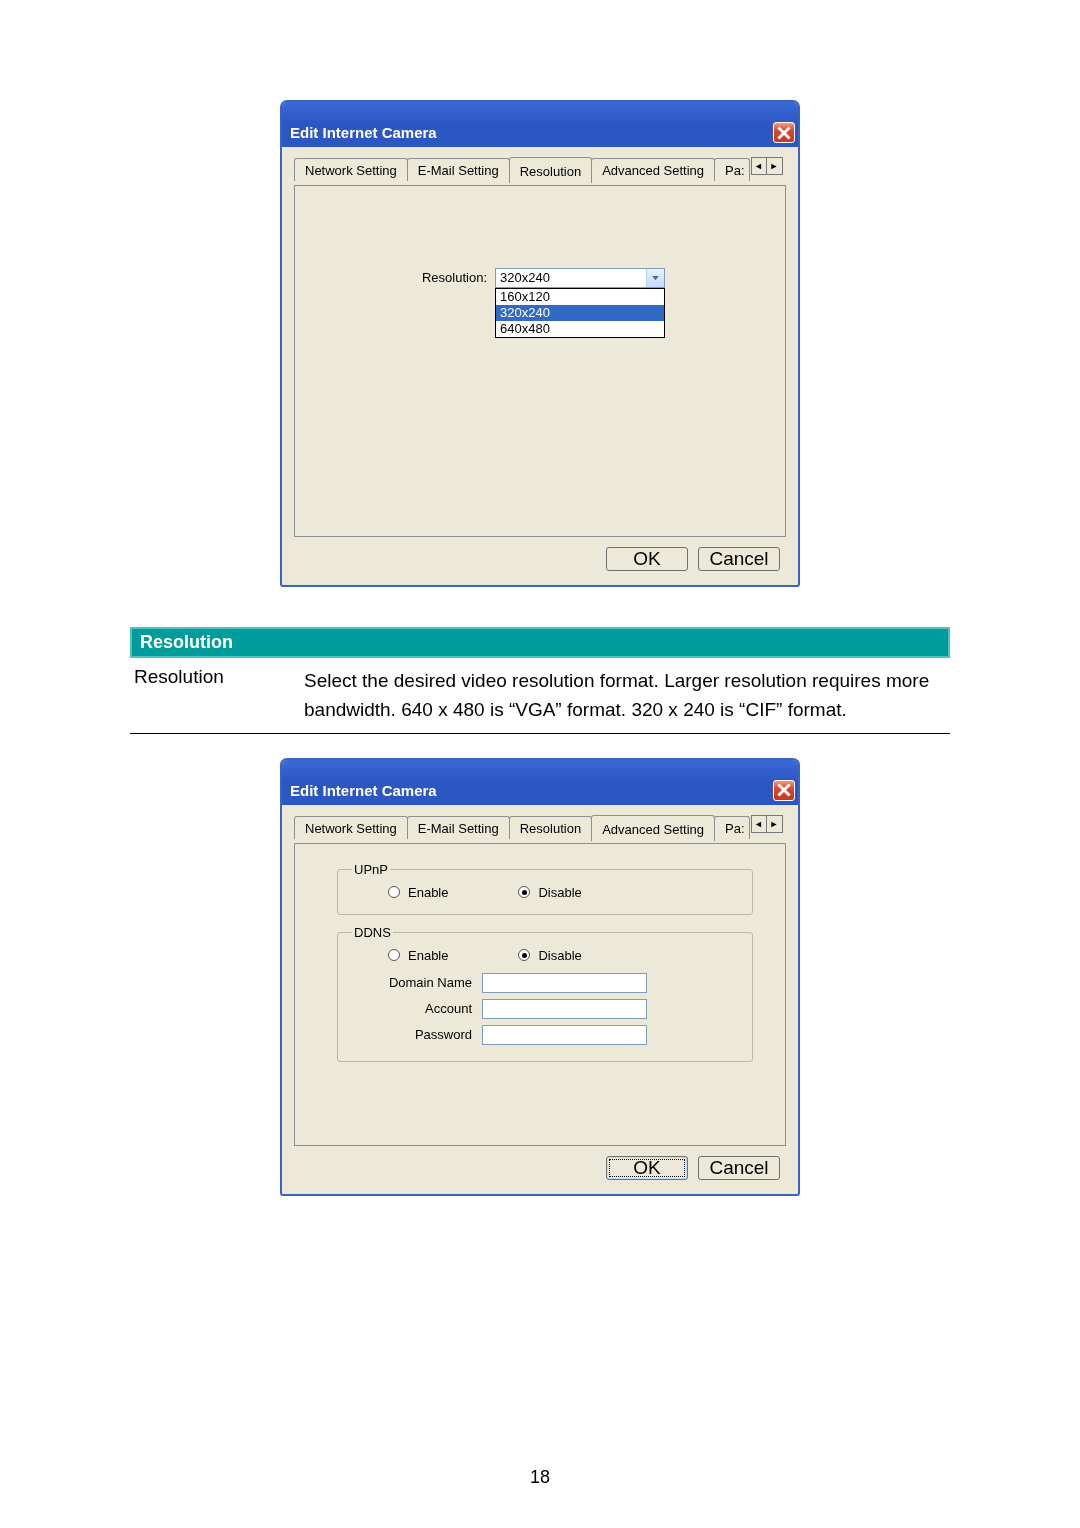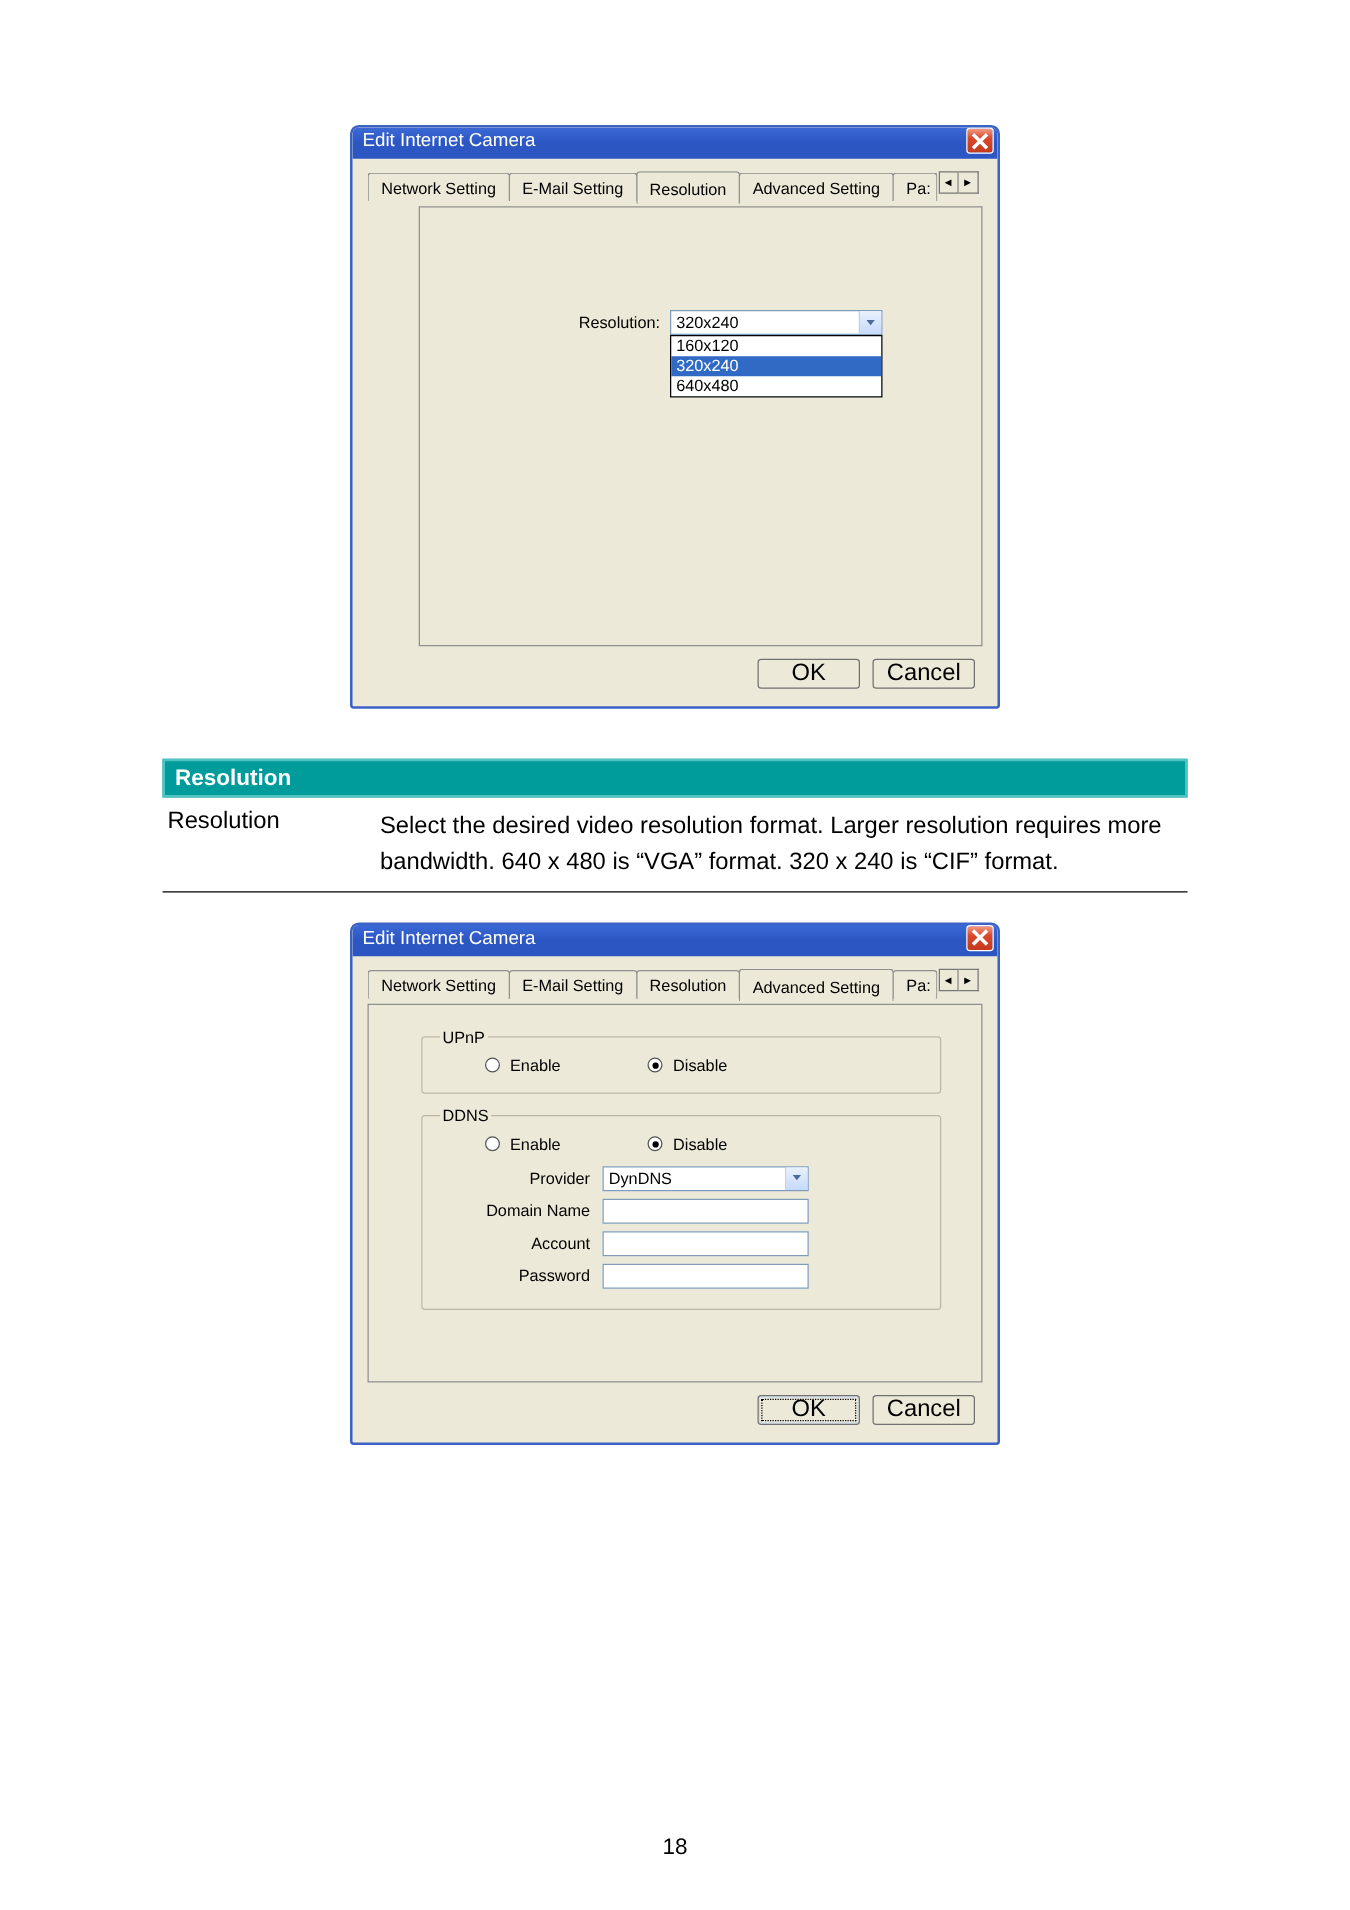--- a/index.html
+++ b/index.html
@@ -23,24 +23,24 @@
     border: 2px solid #3b63c6;
     border-radius: 7px 7px 3px 3px;
     background: #ece9d8;
     margin: 0 auto 40px auto;
     overflow: hidden;
   }
   .titlebar {
     display: flex;
     align-items: center;
     justify-content: space-between;
-    padding: 0 3px 4px 8px;
+    padding: 20px 3px 4px 8px;
     background: linear-gradient(#3a69d6, #2c56c2 50%, #2c56c2);
     color: #fff;
-    font-weight: normal;
+    font-weight: bold;
     font-size: 15px;
     height: 21px;
   }
   .close-btn {
     width: 22px;
     height: 21px;
     background: linear-gradient(#f39b84, #d9472b 40%, #c33a1f);
     border: 1px solid #fff;
     border-radius: 3px;
     display: flex;
@@ -102,21 +102,21 @@
   .spin-btn + .spin-btn { border-left: none; }
 
   .tab-page {
     border: 1px solid #8f8f8f;
     background: #ece9d8;
     min-height: 280px;
     padding: 20px 22px 20px 22px;
     position: relative;
     z-index: 1;
   }
-  .tab-page.tall { min-height: 310px; margin-left: 41px; }
+  .tab-page.tall { min-height: 310px; }
   .tab-page.advanced { min-height: 260px; padding-top: 12px; padding-bottom: 29px; }
 
   
   .res-row {
     display: flex;
     align-items: flex-start;
     margin-top: 62px;
     margin-left: 70px;
   }
   .res-label {
@@ -383,33 +383,20 @@
               <span>Enable</span>
             </div>
             <div class="radio-item">
               <span class="radio checked">
                   <span class="dot"></span>
                 </span>
               <span>Disable</span>
             </div>
           </div>
 
-          <div class="kv">
-            <div class="k">Provider</div>
-            <div class="v">
-              <div class="combo-box small">
-                <div class="combo-val">DynDNS</div>
-                <div class="combo-btn">
-                  <svg viewBox="0 0 8 6">
-                      <path d="M0 0 L8 0 L4 5 Z" fill="#4a6b99"></path>
-                    </svg>
-                </div>
-              </div>
-            </div>
-          </div>
 
           <div class="kv">
             <div class="k">Domain Name</div>
             <div class="v"><input class="txt" type="text" value="" style=""></div>
           </div>
           <div class="kv">
             <div class="k">Account</div>
             <div class="v"><input class="txt" type="text" value="" style=""></div>
           </div>
           <div class="kv">

